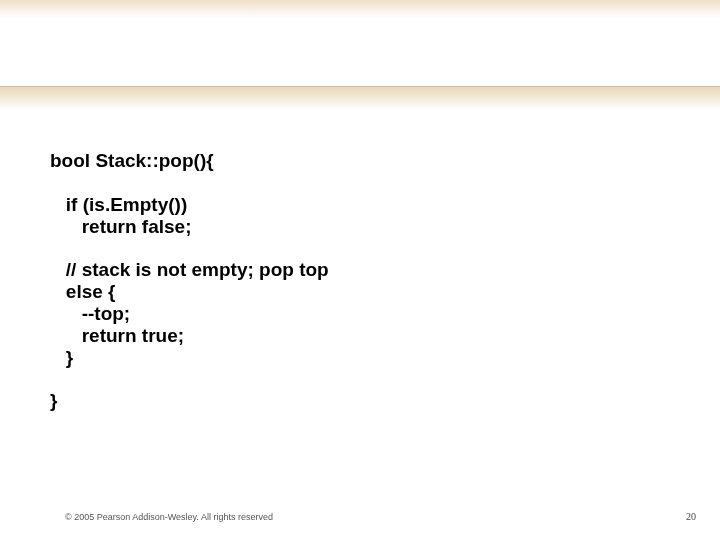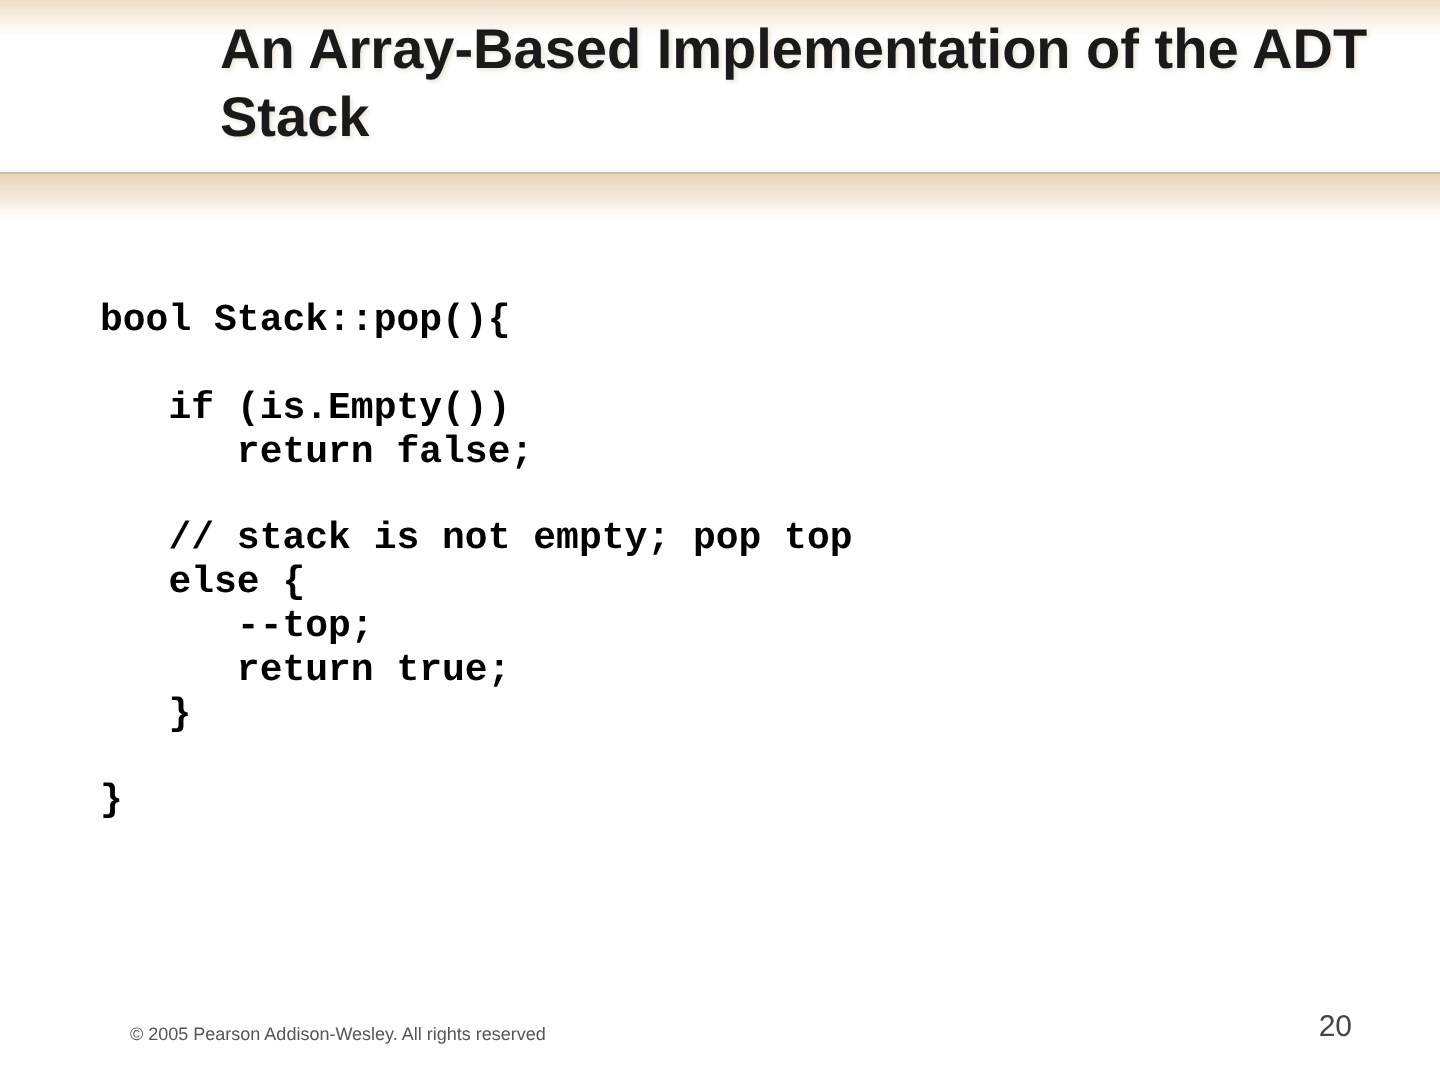--- a/index.html
+++ b/index.html
@@ -42,49 +42,48 @@
     top: 86px;
     width: 720px;
     height: 24px;
     background: linear-gradient(to bottom, #e8d5b8 0%, #ffffff 100%);
     border-top: 1px solid #d0c0a0;
   }
   .code-block {
     position: absolute;
     left: 50px;
     top: 150px;
-    font-family: Liberation Mono, monospace;
+    font-family: Liberation Sans, sans-serif;
     font-size: 19px;
     font-weight: bold;
     color: #000;
     white-space: pre;
     line-height: 1.15;
   }
   .footer-left {
     position: absolute;
     left: 65px;
     bottom: 18px;
     font-size: 9px;
     color: #555;
   }
   .footer-right {
     position: absolute;
-    right: 44px;
+    right: 24px;
     bottom: 18px;
-    font-size: 15px;
+    font-size: 10px;
     color: #444;
+    font-family: Liberation Serif, serif;
   }
 </style>
 </head>
 <body>
 
 <div class="header-block">
   <div class="top-gradient-band"></div>
-  <div class="title">An Array-Based Implementation of
-the ADT Stack</div>
   <div class="title-underline"></div>
 </div>
 
 <div class="code-block"><span>bool Stack::pop(){</span>
 <span></span>
 <span>   if (is.Empty())</span>
 <span>      return false;</span>
 <span></span>
 <span>   // stack is not empty; pop top</span>
 <span>   else {</span>

